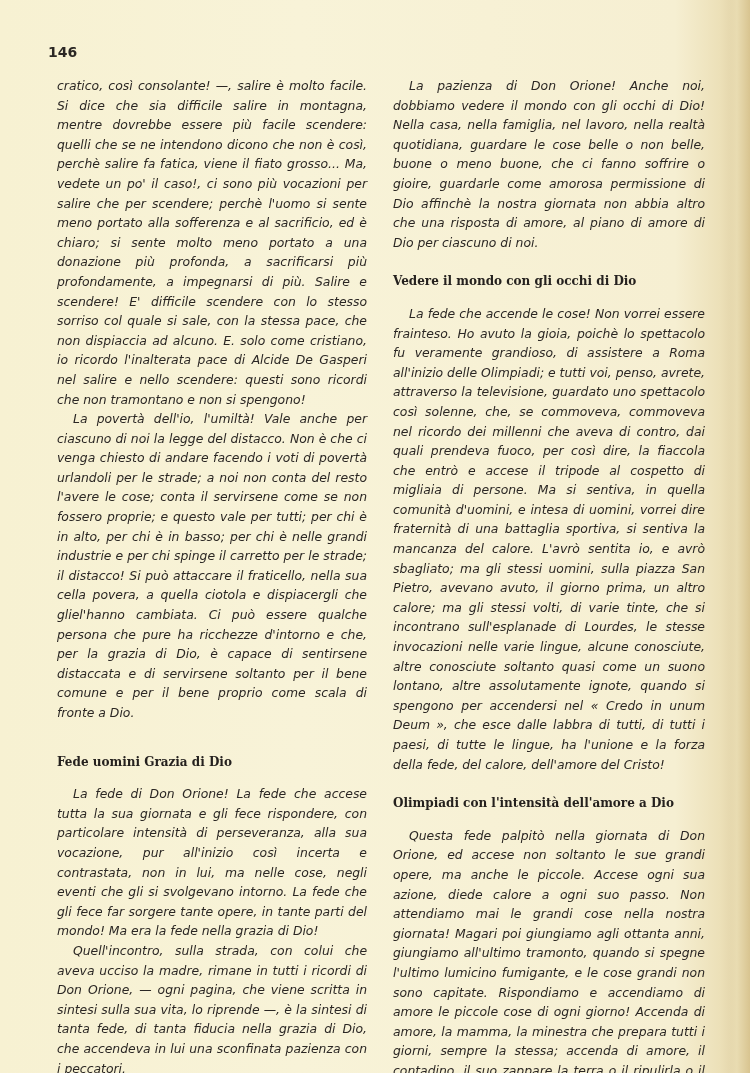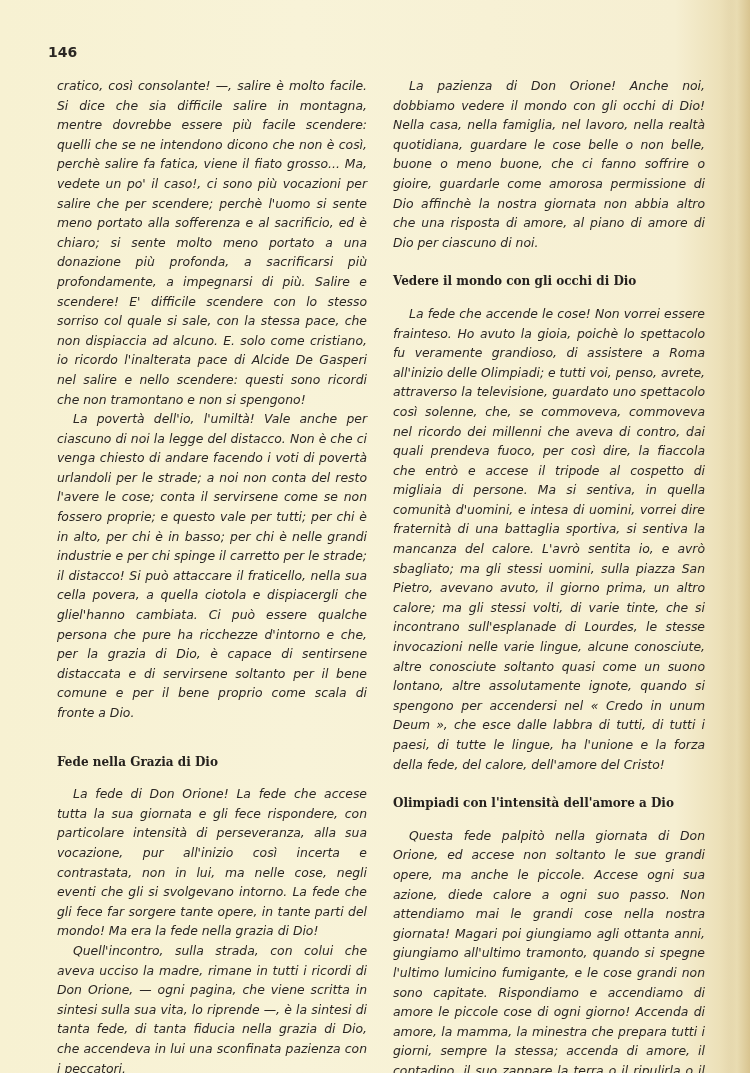--- a/index.html
+++ b/index.html
@@ -41,21 +41,21 @@
 </head>
 <body>
 
 <div class="page-edge"></div>
 
 <div class="page-number">146</div>
 
 <div class="col col-left">
   <p class="i">cratico, così consolante! —, salire è molto facile. Si dice che sia difficile salire in montagna, mentre dovrebbe essere più facile scendere: quelli che se ne intendono dicono che non è così, perchè salire fa fatica, viene il fiato grosso... Ma, vedete un po' il caso!, ci sono più vocazioni per salire che per scendere; perchè l'uomo si sente meno portato alla sofferenza e al sacrificio, ed è chiaro; si sente molto meno portato a una donazione più profonda, a sacrificarsi più profondamente, a impegnarsi di più. Salire e scendere! E' difficile scendere con lo stesso sorriso col quale si sale, con la stessa pace, che non dispiaccia ad alcuno. E. solo come cristiano, io ricordo l'inalterata pace di Alcide De Gasperi nel salire e nello scendere: questi sono ricordi che non tramontano e non si spengono!</p>
   <p class="indent i">La povertà dell'io, l'umiltà! Vale anche per ciascuno di noi la legge del distacco. Non è che ci venga chiesto di andare facendo i voti di povertà urlandoli per le strade; a noi non conta del resto l'avere le cose; conta il servirsene come se non fossero proprie; e questo vale per tutti; per chi è in alto, per chi è in basso; per chi è nelle grandi industrie e per chi spinge il carretto per le strade; il distacco! Si può attaccare il fraticello, nella sua cella povera, a quella ciotola e dispiacergli che gliel'hanno cambiata. Ci può essere qualche persona che pure ha ricchezze d'intorno e che, per la grazia di Dio, è capace di sentirsene distaccata e di servirsene soltanto per il bene comune e per il bene proprio come scala di fronte a Dio.</p>
-  <div class="heading">Fede nella Grazia di Dio</div>
+  <div class="heading">Fede uomini Grazia di Dio</div>
   <p class="indent i">La fede di Don Orione! La fede che accese tutta la sua giornata e gli fece rispondere, con particolare intensità di perseveranza, alla sua vocazione, pur all'inizio così incerta e contrastata, non in lui, ma nelle cose, negli eventi che gli si svolgevano intorno. La fede che gli fece far sorgere tante opere, in tante parti del mondo! Ma era la fede nella grazia di Dio!</p>
   <p class="indent i">Quell'incontro, sulla strada, con colui che aveva ucciso la madre, rimane in tutti i ricordi di Don Orione, — ogni pagina, che viene scritta in sintesi sulla sua vita, lo riprende —, è la sintesi di tanta fede, di tanta fiducia nella grazia di Dio, che accendeva in lui una sconfinata pazienza con i peccatori.</p>
 </div>
 
 <div class="col col-right">
   <p class="indent i">La pazienza di Don Orione! Anche noi, dobbiamo vedere il mondo con gli occhi di Dio! Nella casa, nella famiglia, nel lavoro, nella realtà quotidiana, guardare le cose belle o non belle, buone o meno buone, che ci fanno soffrire o gioire, guardarle come amorosa permissione di Dio affinchè la nostra giornata non abbia altro che una risposta di amore, al piano di amore di Dio per ciascuno di noi.</p>
   <div class="heading tight">Vedere il mondo con gli occhi di Dio</div>
   <p class="indent i">La fede che accende le cose! Non vorrei essere frainteso. Ho avuto la gioia, poichè lo spettacolo fu veramente grandioso, di assistere a Roma all'inizio delle Olimpiadi; e tutti voi, penso, avrete, attraverso la televisione, guardato uno spettacolo così solenne, che, se commoveva, commoveva nel ricordo dei millenni che aveva di contro, dai quali prendeva fuoco, per così dire, la fiaccola che entrò e accese il tripode al cospetto di migliaia di persone. Ma si sentiva, in quella comunità d'uomini, e intesa di uomini, vorrei dire fraternità di una battaglia sportiva, si sentiva la mancanza del calore. L'avrò sentita io, e avrò sbagliato; ma gli stessi uomini, sulla piazza San Pietro, avevano avuto, il giorno prima, un altro calore; ma gli stessi volti, di varie tinte, che si incontrano sull'esplanade di Lourdes, le stesse invocazioni nelle varie lingue, alcune conosciute, altre conosciute soltanto quasi come un suono lontano, altre assolutamente ignote, quando si spengono per accendersi nel « Credo in unum Deum », che esce dalle labbra di tutti, di tutti i paesi, di tutte le lingue, ha l'unione e la forza della fede, del calore, dell'amore del Cristo!</p>
   <div class="heading tight">Olimpiadi con l'intensità dell'amore a Dio</div>
   <p class="indent i">Questa fede palpitò nella giornata di Don Orione, ed accese non soltanto le sue grandi opere, ma anche le piccole. Accese ogni sua azione, diede calore a ogni suo passo. Non attendiamo mai le grandi cose nella nostra giornata! Magari poi giungiamo agli ottanta anni, giungiamo all'ultimo tramonto, quando si spegne l'ultimo lumicino fumigante, e le cose grandi non sono capitate. Rispondiamo e accendiamo di amore le piccole cose di ogni giorno! Accenda di amore, la mamma, la minestra che prepara tutti i giorni, sempre la stessa; accenda di amore, il contadino, il suo zappare la terra o il ripulirla o il trarne i</p>

